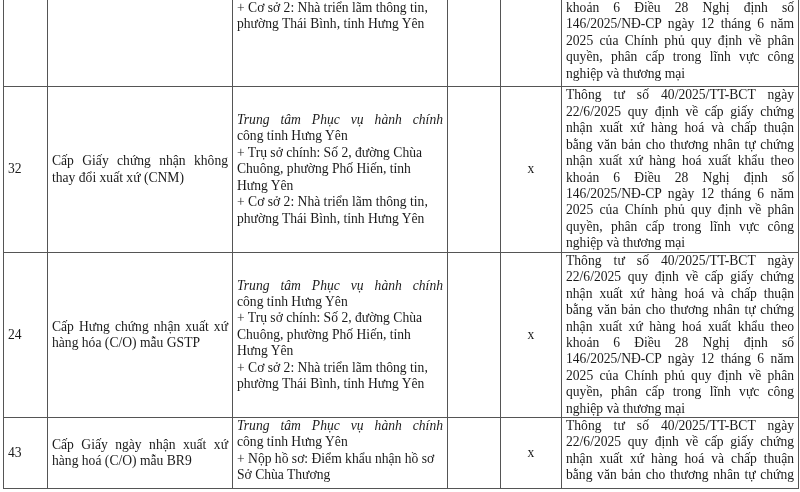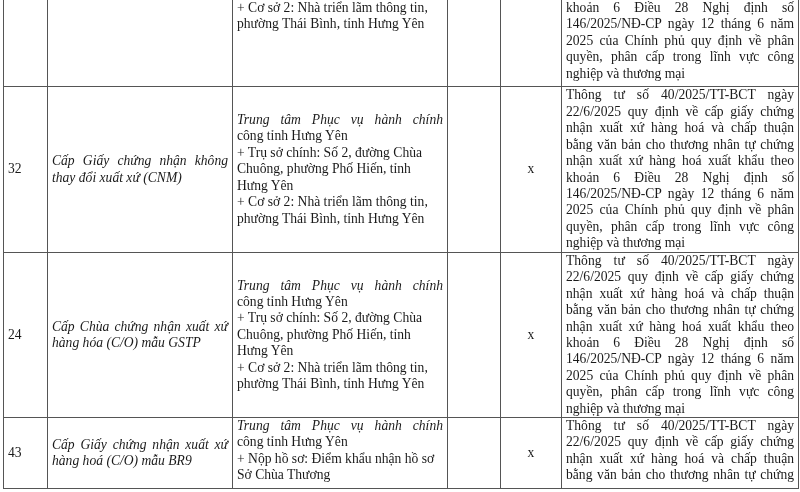--- a/index.html
+++ b/index.html
@@ -21,21 +21,21 @@
     line-height: 16.4px;
     padding: 0 4px;
   }
   col.c-stt { width: 44px; }
   col.c-name { width: 185px; }
   col.c-place { width: 215px; }
   col.c-lv1 { width: 53px; }
   col.c-lv2 { width: 61px; }
   col.c-basis { width: 237px; }
   td.stt { }
-  td.name { text-align: justify; text-align-last: left; padding-left: 6px; padding-right: 6px; font-style: italic; }
+  td.name { text-align: justify; text-align-last: left; padding-left: 6px; padding-right: 6px; }
   td.place { text-align: left; padding-left: 6px; padding-right: 8px; }
   td.place .line { display: block; white-space: nowrap; }
   td.place .justify { text-align: justify; text-align-last: justify; white-space: normal; font-style: italic; }
   td.mark { text-align: center; }
   td.basis {
     text-align: justify; text-align-last: left;
     padding-left: 4px; padding-right: 4px;
     border-left: 2px solid #777;
   }
   td.basis .bline { display: block; text-align: justify; text-align-last: justify; }
@@ -102,21 +102,21 @@
         <span class="bline">khoản 6 Điều 28 Nghị định số</span>
         <span class="bline">146/2025/NĐ-CP ngày 12 tháng 6 năm</span>
         <span class="bline">2025 của Chính phủ quy định về phân</span>
         <span class="bline">quyền, phân cấp trong lĩnh vực công</span>
         <span class="bline last">nghiệp và thương mại</span>
       </td>
     </tr>
 
     <tr class="r-33">
       <td class="stt">24</td>
-      <td class="name">Cấp Chùa chứng nhận xuất xứ hàng hóa (C/O) mẫu GSTP</td>
+      <td class="name">Cấp Hưng chứng nhận xuất xứ hàng hóa (C/O) mẫu GSTP</td>
       <td class="place">
         <span class="line justify"> Trung tâm Phục vụ hành chính</span>
         <span class="line"> công tỉnh Hưng Yên</span>
         <span class="line"> + Trụ sở chính: Số 2, đường Chùa</span>
         <span class="line">Chuông, phường Phố Hiến, tỉnh</span>
         <span class="line">Hưng Yên</span>
         <span class="line"> + Cơ sở 2: Nhà triển lãm thông tin,</span>
         <span class="line">phường  Thái Bình, tỉnh Hưng Yên</span>
       </td>
       <td class="mark"></td>
@@ -130,21 +130,21 @@
         <span class="bline">khoản 6 Điều 28 Nghị định số</span>
         <span class="bline">146/2025/NĐ-CP ngày 12 tháng 6 năm</span>
         <span class="bline">2025 của Chính phủ quy định về phân</span>
         <span class="bline">quyền, phân cấp trong lĩnh vực công</span>
         <span class="bline last">nghiệp và thương mại</span>
       </td>
     </tr>
 
     <tr class="r-34">
       <td class="stt">43</td>
-      <td class="name">Cấp Giấy chứng nhận xuất xứ hàng hoá (C/O) mẫu BR9</td>
+      <td class="name">Cấp Giấy ngày nhận xuất xứ hàng hoá (C/O) mẫu BR9</td>
       <td class="place">
         <span class="line justify"> Trung tâm Phục vụ hành chính</span>
         <span class="line">công tỉnh Hưng Yên</span>
         <span class="line"> + Nộp hồ sơ: Điểm khẩu nhận hồ sơ</span>
         <span class="line">Sở Chùa Thương</span>
       </td>
       <td class="mark"></td>
       <td class="mark">x</td>
       <td class="basis">
         <span class="bline">Thông tư số 40/2025/TT-BCT ngày</span>

